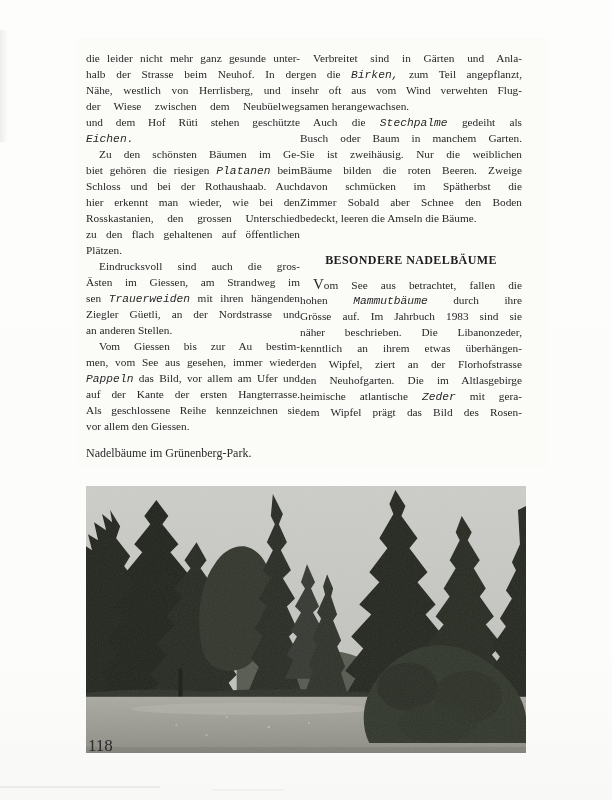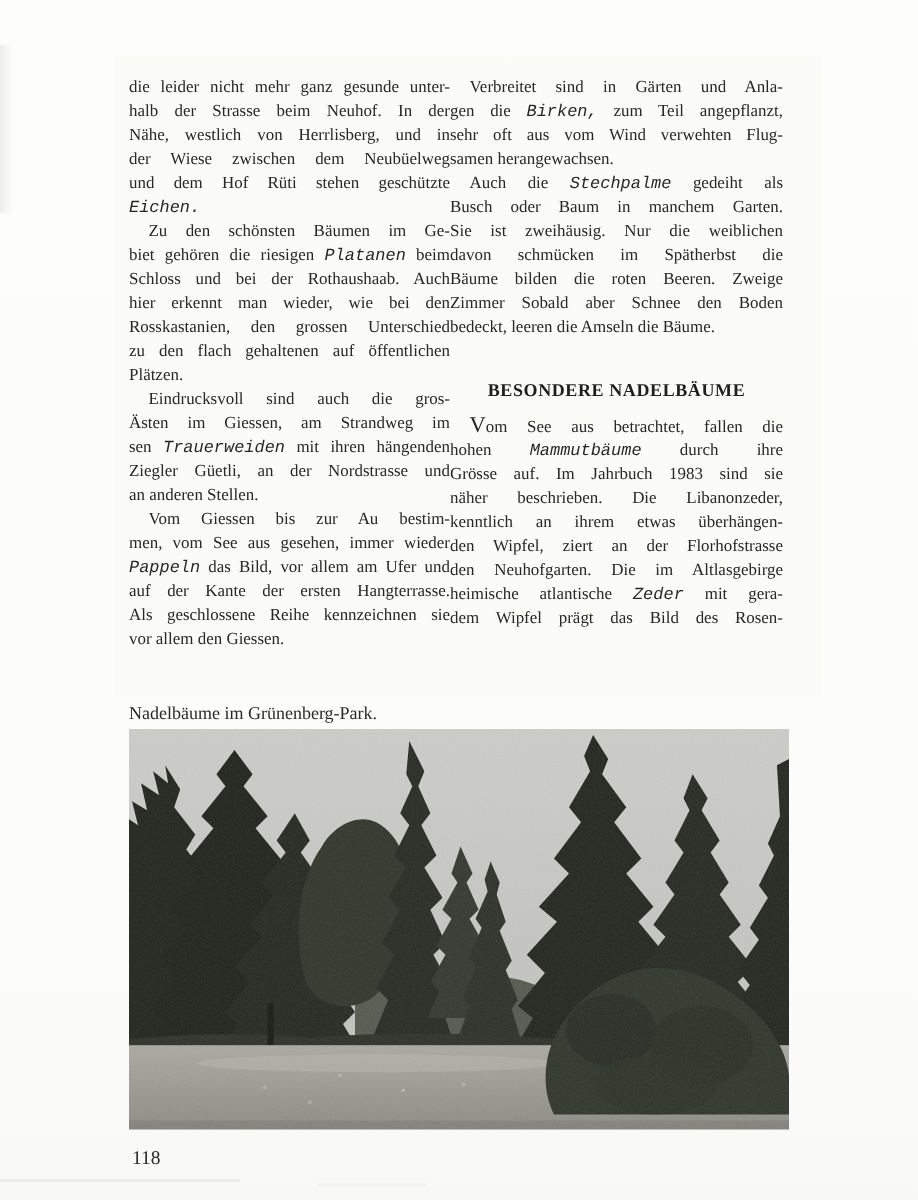--- a/index.html
+++ b/index.html
@@ -26,27 +26,27 @@
   }
   .line.final{text-align-last:left;}
   .line.indent{text-indent:13px;}
   .it{font-style:italic;font-family:Liberation Mono, monospace;}
   .cap{font-size:15px;line-height:16px;}
   .col-heading{
     margin:26px 0 8px 0;height:16px;line-height:16px;
     text-align:center;font-weight:bold;font-size:12px;letter-spacing:0.4px;color:#1e1e1e;
   }
 
-  .caption{position:absolute;left:86px;top:468px;font-size:12px;color:#2a2a2a;}
+  .caption{position:absolute;left:86px;top:446px;font-size:12px;color:#2a2a2a;}
   .photo{
     position:absolute;left:86px;top:486px;width:440px;height:267px;margin:0;
     background:#c7c8c3;
   }
   .photo svg{display:block;width:440px;height:267px;}
-  .page-number{position:absolute;left:88px;top:764px;font-size:13px;color:#2a2a2a;}
+  .page-number{position:absolute;left:88px;top:736px;font-size:17px;color:#2a2a2a;}
 </style>
 </head>
 <body>
 
 <div class="page">
   <div class="text-bg"></div>
   <div class="edge-strip"></div>
 
   <div class="columns">
     <div class="col left" id="col-left">
@@ -87,22 +87,22 @@
         <div class="para">
           <div class="line indent"><span>Verbreitet sind in Gärten und Anla-</span></div>
           <div class="line"><span>gen die </span><span class="it">Birken,</span><span> zum Teil angepflanzt,</span></div>
           <div class="line"><span>sehr oft aus vom Wind verwehten Flug-</span></div>
           <div class="line final"><span>samen herangewachsen.</span></div>
         </div>
         <div class="para">
           <div class="line indent"><span>Auch die </span><span class="it">Stechpalme</span><span> gedeiht als</span></div>
           <div class="line"><span>Busch oder Baum in manchem Garten.</span></div>
           <div class="line"><span>Sie ist zweihäusig. Nur die weiblichen</span></div>
+          <div class="line"><span>Bäume bilden die roten Beeren. Zweige</span></div>
           <div class="line"><span>davon schmücken im Spätherbst die</span></div>
-          <div class="line"><span>Bäume bilden die roten Beeren. Zweige</span></div>
           <div class="line"><span>Zimmer Sobald aber Schnee den Boden</span></div>
           <div class="line final"><span>bedeckt, leeren die Amseln die Bäume.</span></div>
         </div>
         <div class="col-heading">BESONDERE NADELBÄUME</div>
         <div class="para">
           <div class="line indent"><span class="cap">V</span><span>om See aus betrachtet, fallen die</span></div>
           <div class="line"><span>hohen </span><span class="it">Mammutbäume</span><span> durch ihre</span></div>
           <div class="line"><span>Grösse auf. Im Jahrbuch 1983 sind sie</span></div>
           <div class="line"><span>näher beschrieben. Die Libanonzeder,</span></div>
           <div class="line"><span>kenntlich an ihrem etwas überhängen-</span></div>

